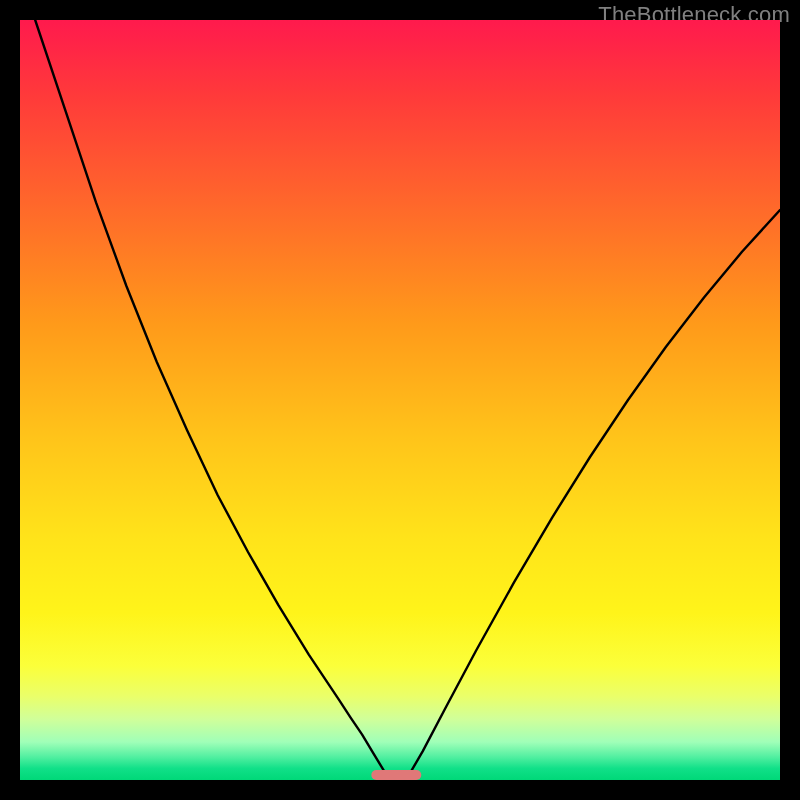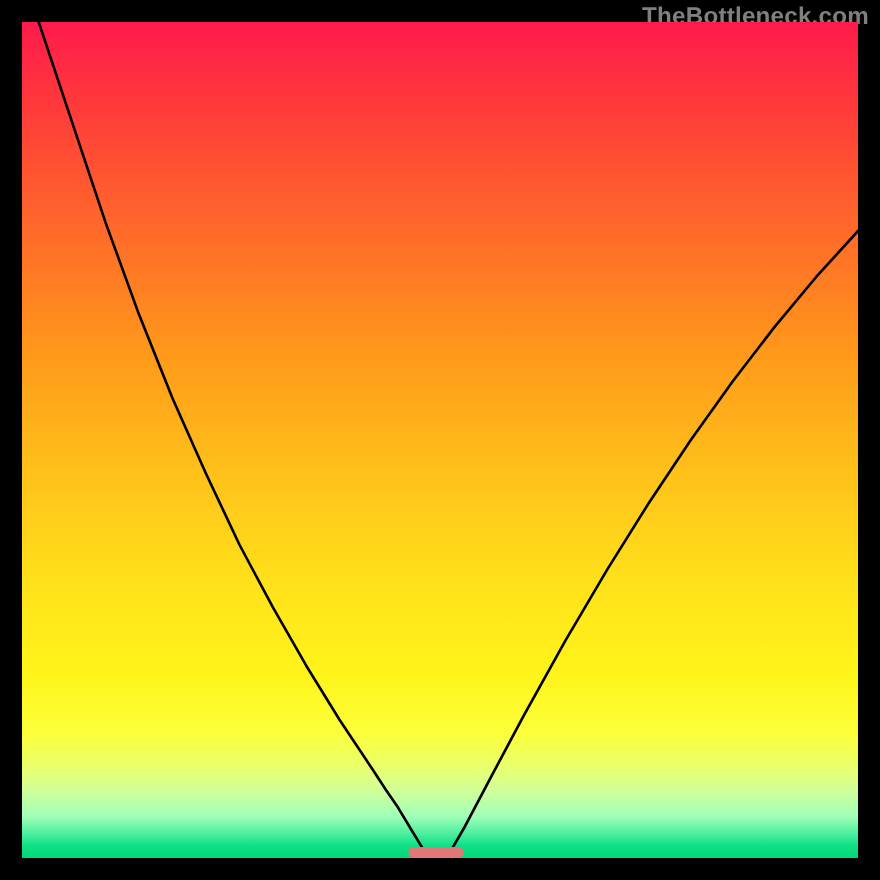--- a/index.html
+++ b/index.html
@@ -57,21 +57,21 @@
     border-radius: 5px;
     background: #e07878;
     transform: translate(-50%, -50%);
   }
   .watermark {
     position: absolute;
     top: 2px;
     right: 10px;
     color: #808080;
     font-size: 22px;
-    font-weight: 700;
+    font-weight: 400;
     letter-spacing: 0.2px;
   }
 </style>
 </head>
 <body>
 
 <div class="stage">
   <div class="watermark">TheBottleneck.com</div>
 
   <div class="plot-area">

